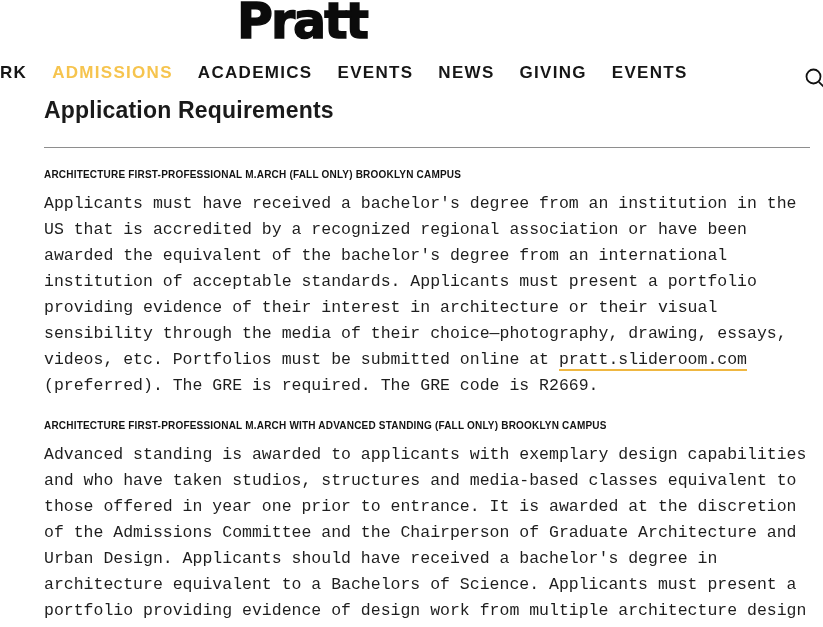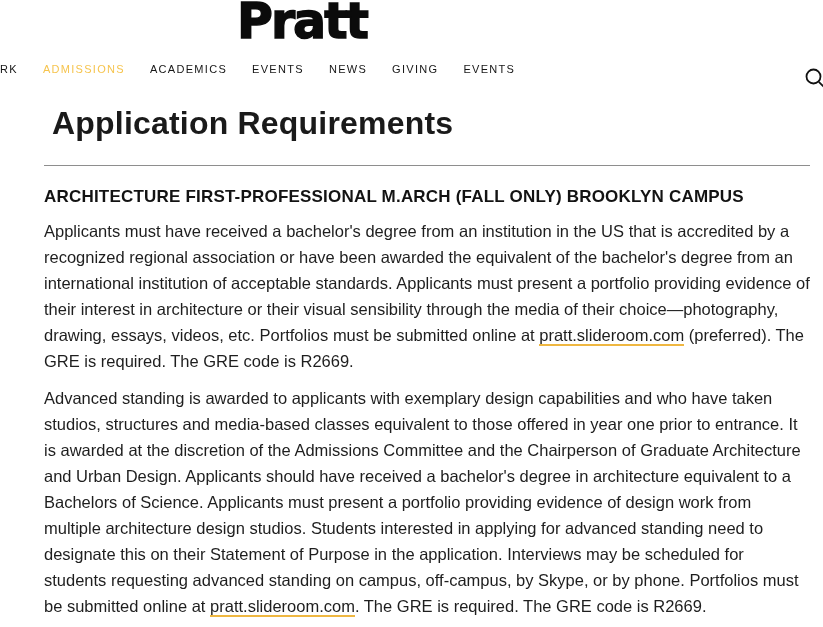--- a/index.html
+++ b/index.html
@@ -24,23 +24,23 @@
     -webkit-text-stroke: 1.4px #0b0b0b;
     cursor: pointer;
   }
   .nav {
     position: absolute;
     left: 0; top: 63px;
     display: flex;
     gap: 25px;
     align-items: center;
     white-space: nowrap;
-    font-size: 11px;
+    font-size: 17px;
     letter-spacing: 1.3px;
-    font-weight: 400;
+    font-weight: 700;
     color: #161616;
   }
   .nav a {
     color: inherit;
     text-decoration: none;
     cursor: pointer;
   }
   .nav a.active { color: var(--accent, #F6C44E); }
   .search-btn {
     position: absolute;
@@ -50,42 +50,42 @@
   }
   .search-btn svg { display: block; }
 
   
   .main {
     position: absolute;
     left: 44px; top: 97px;
     width: 766px;
   }
   .page-title {
-    margin: 8px;
-    font-size: 32px;
+    margin: 0;
+    font-size: 23px;
     font-weight: bold;
     letter-spacing: 0.2px;
     color: #1a1a1a;
   }
   .rule {
     margin: 23px 0 0 0;
     border: none;
     border-top: 1px solid var(--rule, #8e8e8e);
     height: 0;
   }
   .section-heading {
     margin: 21px 0 0 0;
-    font-size: 17px;
+    font-size: 10px;
     font-weight: bold;
     letter-spacing: 0.2px;
     color: var(--heading, #131313);
   }
   .body-text {
     margin: 11px 0 0 0;
-    font-family: Liberation Sans, sans-serif;
+    font-family: Liberation Mono, monospace;
     font-size: 16.5px;
     line-height: 26px;
     color: var(--text, #1e1e1e);
   }
   .inline-link {
     color: inherit;
     text-decoration: none;
     border-bottom: 2px solid var(--link_underline, #EFB741);
     cursor: pointer;
   }
@@ -117,15 +117,16 @@
 <main class="main">
   <h1 class="page-title">Application Requirements</h1>
   <hr class="rule">
 
   <section>
     <h2 class="section-heading">ARCHITECTURE FIRST-PROFESSIONAL M.ARCH (FALL ONLY) BROOKLYN CAMPUS</h2>
     <p class="body-text"><span>Applicants must have received a bachelor's degree from an institution in the US that is accredited by a recognized regional association or have been awarded the equivalent of the bachelor's degree from an international institution of acceptable standards. Applicants must present a portfolio providing evidence of their interest in architecture or their visual sensibility through the media of their choice—photography, drawing, essays, videos, etc. Portfolios must be submitted online at </span><a class="inline-link">pratt.slideroom.com</a><span> (preferred). The GRE is required. The GRE code is R2669.</span></p>
   </section>
 
   <section>
+    <h2 class="section-heading">ARCHITECTURE FIRST-PROFESSIONAL M.ARCH WITH ADVANCED STANDING (FALL ONLY) BROOKLYN CAMPUS</h2>
     <p class="body-text"><span>Advanced standing is awarded to applicants with exemplary design capabilities and who have taken studios, structures and media-based classes equivalent to those offered in year one prior to entrance. It is awarded at the discretion of the Admissions Committee and the Chairperson of Graduate Architecture and Urban Design. Applicants should have received a bachelor's degree in architecture equivalent to a Bachelors of Science. Applicants must present a portfolio providing evidence of design work from multiple architecture design studios. Students interested in applying for advanced standing need to designate this on their Statement of Purpose in the application. Interviews may be scheduled for students requesting advanced standing on campus, off-campus, by Skype, or by phone. Portfolios must be submitted online at </span><a class="inline-link">pratt.slideroom.com</a><span>. The GRE is required. The GRE code is R2669.</span></p>
   </section>
 </main>
 
 </body></html>

